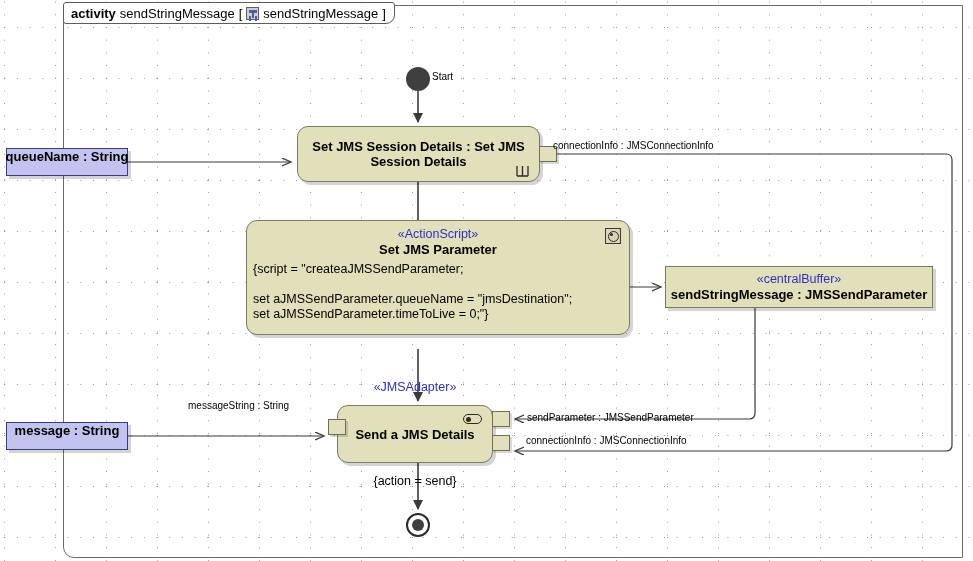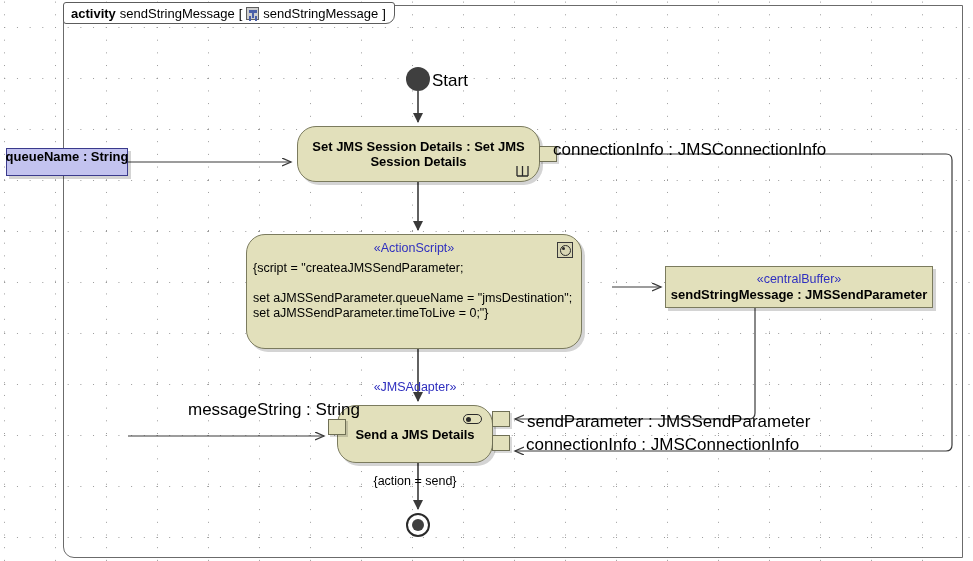--- a/index.html
+++ b/index.html
@@ -47,33 +47,33 @@
   }
 
   svg.wires{position:absolute;left:0;top:0;width:973px;height:561px;overflow:visible;}
 
   .node{
     position:absolute;box-sizing:border-box;
     background:#e2e0bb;border:1.4px solid #7b7b5e;
     box-shadow:3px 3px 0 rgba(0,0,0,0.17);
     text-align:center;color:#000;
   }
-  .rounded{border-radius:19px;}
+  .rounded{border-radius:11px;}
   .node .stereo{color:#2f2fbf;font-size:12.5px;line-height:15px;}
   .node .title{font-weight:bold;font-size:13px;line-height:15px;}
   .node .body{font-size:12.5px;line-height:15px;}
 
   #n-session{left:297px;top:126px;width:243px;height:56px;
     display:flex;align-items:center;justify-content:center;}
   #n-session .title{padding:0 10px;}
   .rake{
     position:absolute;right:10px;bottom:4px;width:13px;height:12px;
   }
 
-  #n-param{left:246px;top:234px;width:336px;height:115px;text-align:left;}
+  #n-param{left:246px;top:220px;width:384px;height:115px;text-align:left;}
   #n-param .hdr{text-align:center;padding-top:6px;}
   #n-param .body{padding:5px 0 0 6px;white-space:pre;}
   .sq-icon{
     position:absolute;right:8px;top:7px;width:16px;height:16px;
     background:#d8d6b4;border:1.3px solid #3a3a3a;box-sizing:border-box;
     display:flex;align-items:center;justify-content:center;
   }
   .sq-icon i{
     width:9px;height:9px;border:1.5px solid #2a2a2a;border-radius:50%;
     display:block;position:relative;background:#d8d6b4;
@@ -113,21 +113,21 @@
     position:absolute;box-sizing:border-box;width:18px;height:16px;
     background:#e2e0bb;border:1.3px solid #6f6f55;
     box-shadow:2px 2px 0 rgba(0,0,0,0.15);
   }
   #pin-conn-out{left:539px;top:146px;}
   #pin-msg-in{left:328px;top:419px;}
   #pin-sendparam{left:492px;top:411px;}
   #pin-conninfo{left:492px;top:435px;}
 
   .edge-label{
-    position:absolute;font-size:17px;color:#000;white-space:nowrap;
+    position:absolute;font-size:10px;color:#000;white-space:nowrap;
   }
   #lbl-conn-out{left:553px;top:140px;}
   #lbl-msgstring{left:188px;top:400px;}
   #lbl-sendparam{left:527px;top:412px;}
   #lbl-conninfo{left:526px;top:435px;}
   #lbl-start{left:432px;top:71px;}
 
   .start-node{
     position:absolute;left:406px;top:67px;width:24px;height:24px;
     border-radius:50%;background:#3f3f3f;
@@ -200,35 +200,39 @@
   <div class="pin" id="pin-conn-out"></div>
   <div class="edge-label" id="lbl-conn-out">connectionInfo : JMSConnectionInfo</div>
 
   <div class="param" id="p-queue">
     <span>queueName : String</span>
   </div>
 
   <div class="node rounded" id="n-param">
     <div class="hdr">
       <div class="stereo">«ActionScript»</div>
+      <div class="title">Set JMS Parameter</div>
     </div>
     <div class="body">{script = "createaJMSSendParameter;
 
 set aJMSSendParameter.queueName = "jmsDestination";
 set aJMSSendParameter.timeToLive = 0;"}</div>
     <span class="sq-icon">
         <i></i>
       </span>
   </div>
 
   <div class="node" id="n-buffer">
     <div class="stereo">«centralBuffer»</div>
     <div class="title">sendStringMessage : JMSSendParameter</div>
   </div>
 
+  <div class="param" id="p-message">
+    <span>message : String</span>
+  </div>
 
   <div class="node rounded" id="n-send">
     <div class="stereo">«JMSAdapter»</div>
     <div class="title">Send a JMS Details</div>
     <div class="body">{action = send}</div>
     <span class="pill-icon"></span>
   </div>
 
   <div class="pin" id="pin-msg-in"></div>
   <div class="edge-label" id="lbl-msgstring">messageString : String</div>

